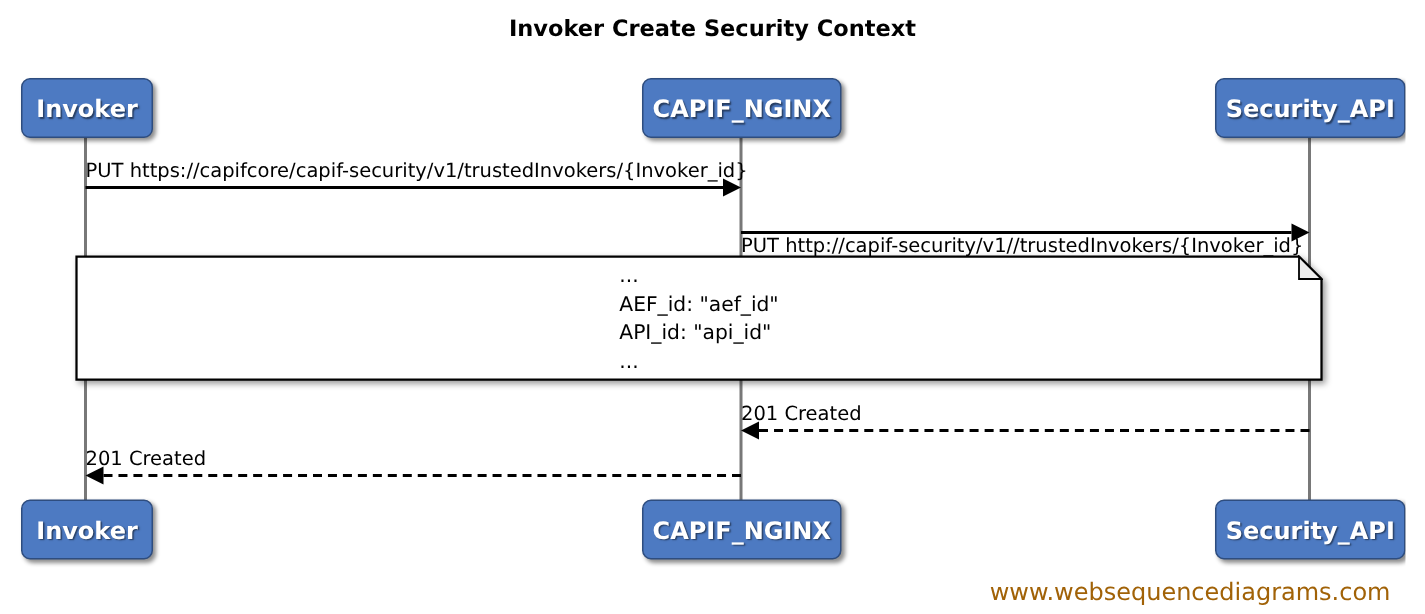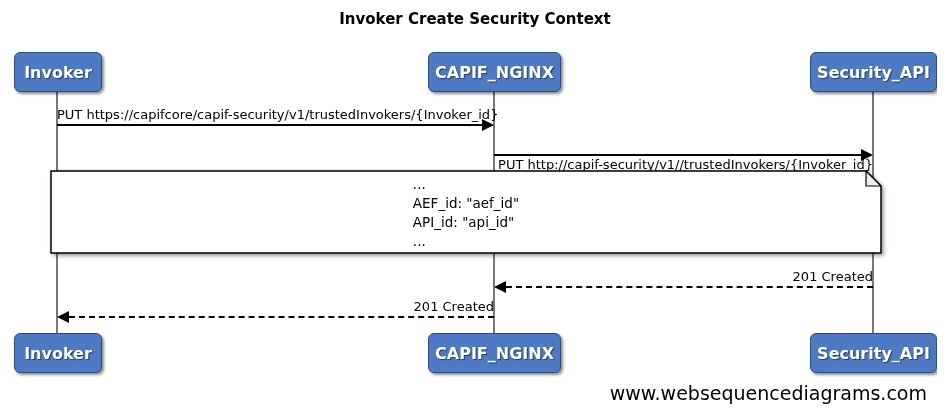--- a/index.html
+++ b/index.html
@@ -16,21 +16,21 @@
   }
   .actor {
     position:absolute; width:88px; height:40px; box-sizing:border-box;
     background:#4d7ac2; border:1px solid #2e4d7f; border-radius:6px;
     box-shadow:2px 2px 3px rgba(0,0,0,0.45);
     display:flex; align-items:center; justify-content:center;
     color:#fff; font-size:16px; font-weight:bold;
     text-shadow:1px 1px 1px rgba(0,0,0,0.5);
   }
   .msg-label {
-    position:absolute; text-align:right; font-size:13px; color:#000; height:15px;
+    position:absolute; text-align:left; font-size:13px; color:#000; height:15px;
     white-space:nowrap;
   }
   .msg-line-solid { position:absolute; height:0; border-top:2px solid #000; }
   .msg-line-dashed { position:absolute; height:0; border-top:2px dashed #000; }
   .arrow-right {
     position:absolute; width:0; height:0;
     border-top:6px solid transparent; border-bottom:6px solid transparent;
     border-left:12px solid #000;
   }
   .arrow-left {
@@ -40,21 +40,21 @@
   }
   .note { position:absolute; left:50px; top:170px; width:832px; height:84px; }
   .note svg { filter:drop-shadow(2px 2px 2px rgba(0,0,0,0.4)); }
   .note-text {
     position:absolute; left:0; top:5px; width:832px; text-align:center;
   }
   .note-text .inner {
     display:inline-block; text-align:left; font-size:13.5px; line-height:19px; color:#000;
   }
   .footer {
-    position:absolute; right:10px; bottom:5px; font-size:19px; color:#000000;
+    position:absolute; right:10px; bottom:5px; font-size:16px; color:#a16207;
   }
 </style>
 </head>
 <body>
 
 <div class="canvas">
 
   <div class="title">Invoker Create Security Context</div>
 
   <div class="lifeline" style="left:56px;"></div>

